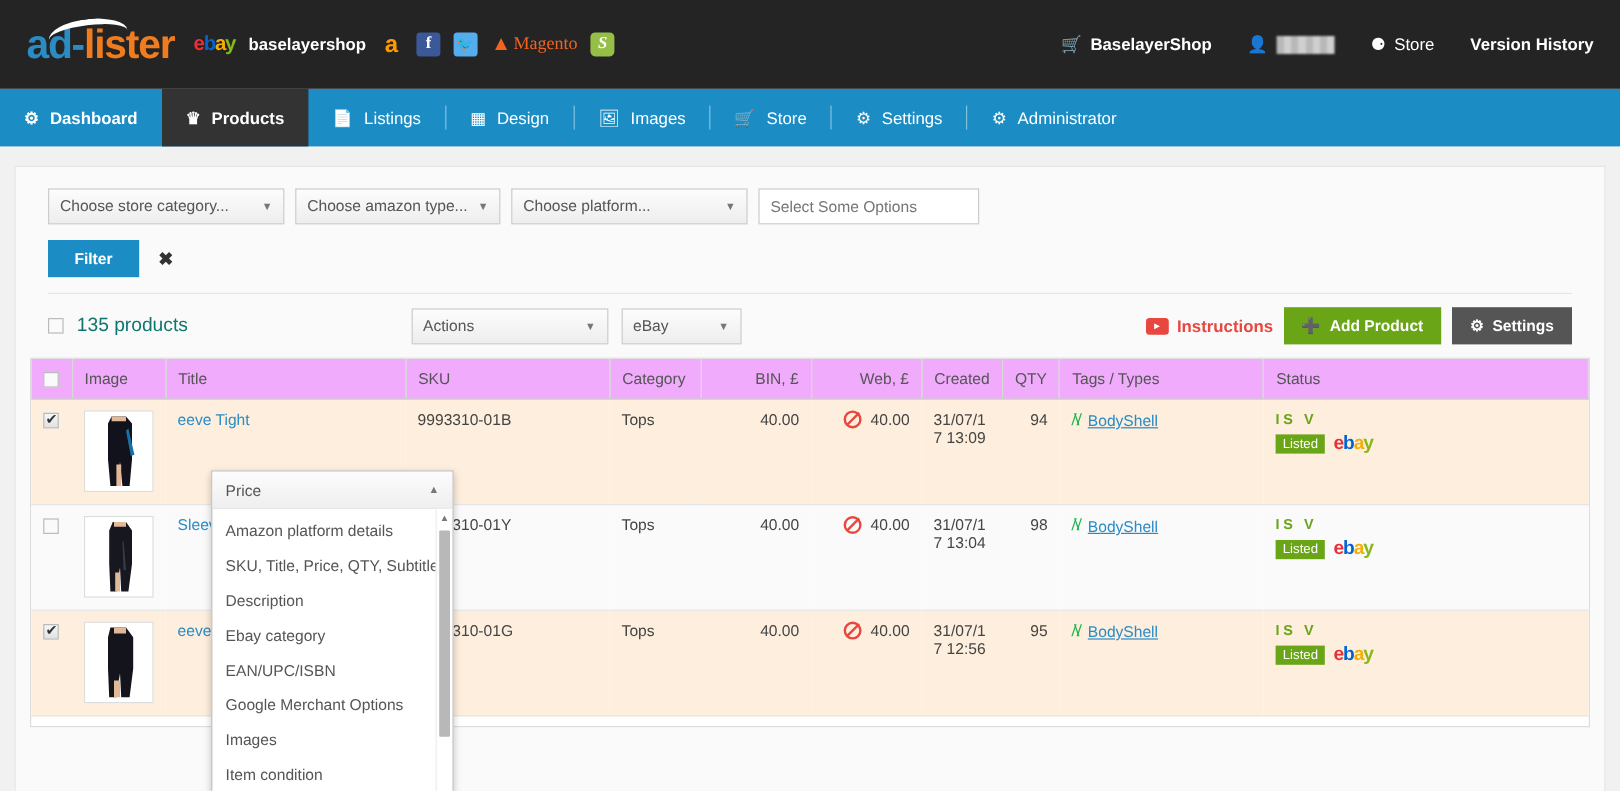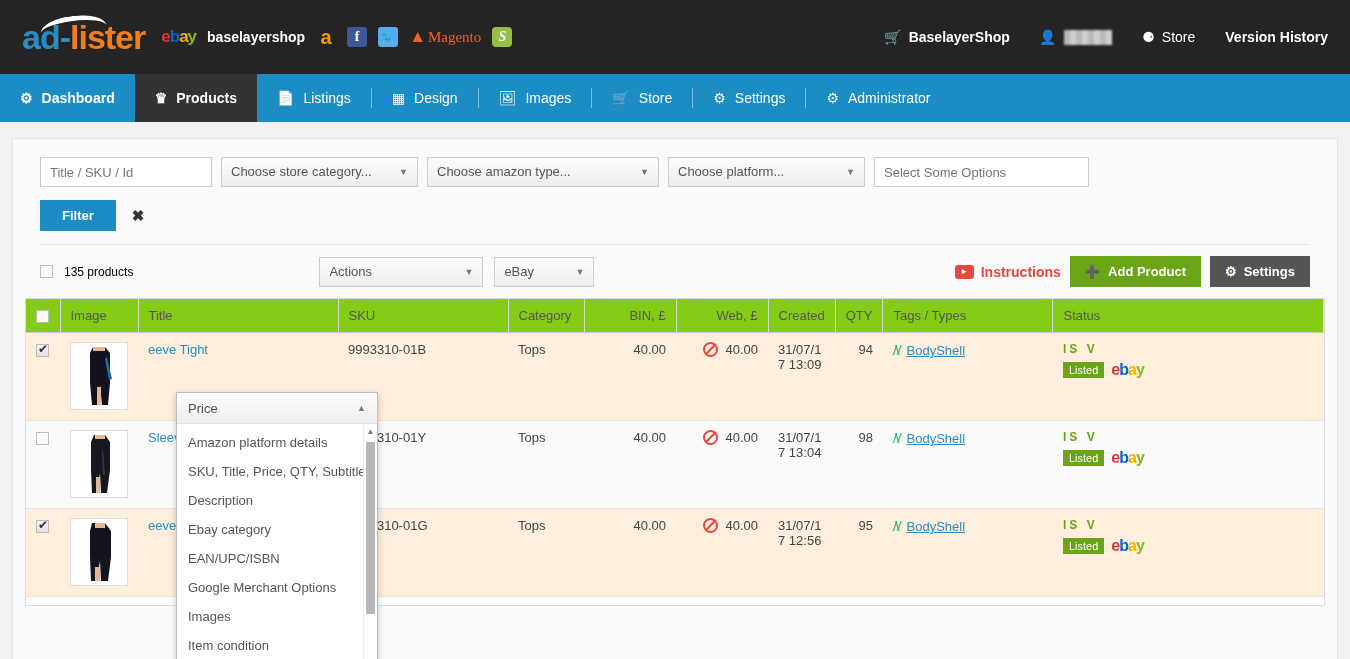--- a/index.html
+++ b/index.html
@@ -77,61 +77,61 @@
     font-family:"Liberation Sans", sans-serif; line-height:28px;
   }
   .sel {
     height:30px; border:1px solid #ccc;
     background:linear-gradient(#fdfdfd,#ededed);
     padding:0 9px; font-size:13px; color:#555; line-height:28px;
     display:flex; align-items:center; cursor:pointer;
   }
   .sel .caret { margin-left:auto; font-size:9px; color:#777; }
   .filters .f1{width:172px;} .filters .f2{width:197px;}
-  .filters .f3{width:200px;} .filters .f4{width:232px;}
-  .filters .f5{width:197px;} .filters .f6{width:215px;}
+  .filters .f3{width:200px;} .filters .f4{width:171px;}
+  .filters .f5{width:197px;} .filters .f6{width:184px;}
 
   .filterrow { padding:13px 27px 0 27px; display:flex; align-items:center; gap:16px; }
   .btn-filter {
     background:#1b8cc4; color:#fff; border:none; padding:8px 22px;
     font-size:13px; font-weight:bold; cursor:pointer;
     font-family:"Liberation Sans", sans-serif;
   }
   .xmark { color:#333; font-size:15px; font-weight:bold; cursor:pointer; }
 
   .divider { border-top:1px solid #e6e6e6; margin:13px 27px 0 27px; }
 
   .toolbar { display:flex; align-items:center; gap:11px; padding:11px 27px 0 27px; }
   .chk { width:13px; height:13px; border:1px solid #bbb; background:#fafafa;
          display:inline-block; vertical-align:middle; position:relative; cursor:pointer;}
   .chk.checked { background:linear-gradient(#f6f6f6,#e2e2e2); }
   .chk.checked:after{ content:"\2714"; position:absolute; left:1px; top:-3px;
          font-size:12px; color:#333; }
-  .prodcount { color:#000000; font-size:12px; }
+  .prodcount { color:#0f766e; font-size:16px; }
   .tb-sel { width:164px; }
   .tb-sel2 { width:100px; }
   .toolbar-right { margin-left:auto; display:flex; align-items:center; gap:9px; }
   .instructions { color:#e8473f; font-weight:bold; font-size:14px; display:flex;
                   align-items:center; gap:7px; cursor:pointer;}
   .yt { width:19px; height:14px; background:#e8473f; border-radius:3px;
         display:inline-flex; align-items:center; justify-content:center;
         color:#fff; font-size:8px; }
   .btn-green { background:#6aa518; color:#fff; border:none; padding:8px 15px;
         font-size:13px; font-weight:bold; cursor:pointer; display:flex;
         align-items:center; gap:7px; font-family:"Liberation Sans", sans-serif;}
   .btn-dark { background:#555; color:#fff; border:none; padding:8px 15px;
         font-size:13px; font-weight:bold; cursor:pointer; display:flex;
         align-items:center; gap:7px; font-family:"Liberation Sans", sans-serif;}
 
   
   .tablewrap { margin:11px 12px 0 12px; height:308px; overflow:hidden;
                border:1px solid #ddd; background:#fff;}
   table { width:100%; border-collapse:collapse; font-size:13px; }
   thead th {
-    background:#84cc16; color:#555; font-weight:normal; text-align:left;
+    background:#f0abfc; color:#555; font-weight:normal; text-align:left;
     padding:9px 10px; border-right:1px solid #d8d8d8; border-bottom:1px solid #ccc;
     white-space:nowrap;
   }
   thead th.num { text-align:right; }
   tbody td { padding:9px 10px; border-bottom:1px solid #e4e4e4;
              vertical-align:top; color:#444; }
   tbody td.num { text-align:right; }
   tr.sel-row { background:#fdeedd; }
   tr.alt-row { background:#fafafa; }
   .thumb { width:58px; height:68px; border:1px solid #ddd; background:#fff;
@@ -250,21 +250,20 @@
   <div class="sep"></div>
   <div class="tab">
     <span>⚙</span>
     <span>Administrator</span>
   </div>
 </div>
 
 <div class="panel">
 
   <div class="filters">
-    <input class="inp f1" placeholder="Title / SKU / Id" style="">
     <div class="sel f2">
       <span>Choose store category...</span>
       <span class="caret">▼</span>
     </div>
     <div class="sel f4">
       <span>Choose amazon type...</span>
       <span class="caret">▼</span>
     </div>
     <div class="sel f5">
       <span>Choose platform...</span>

